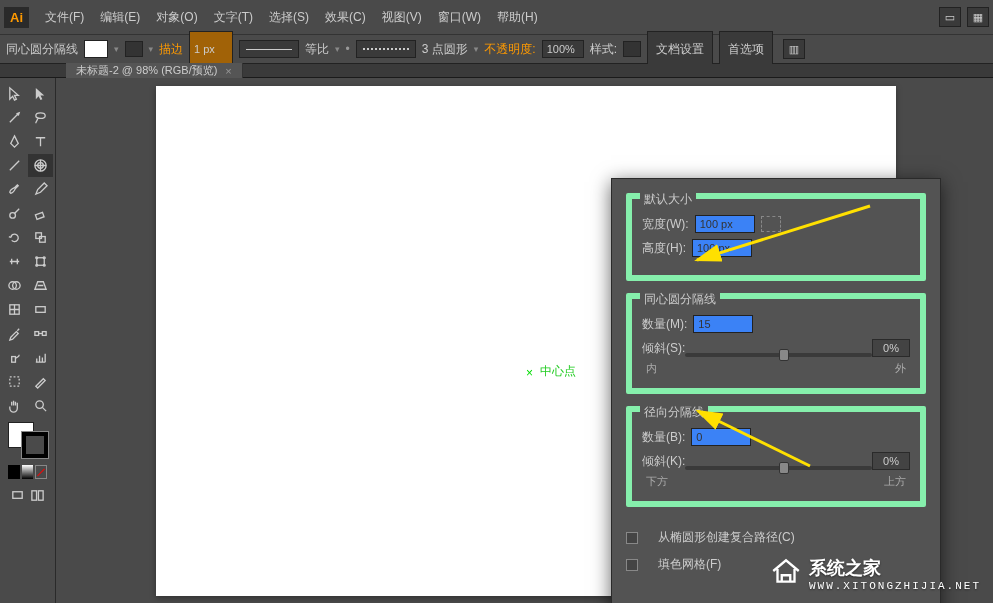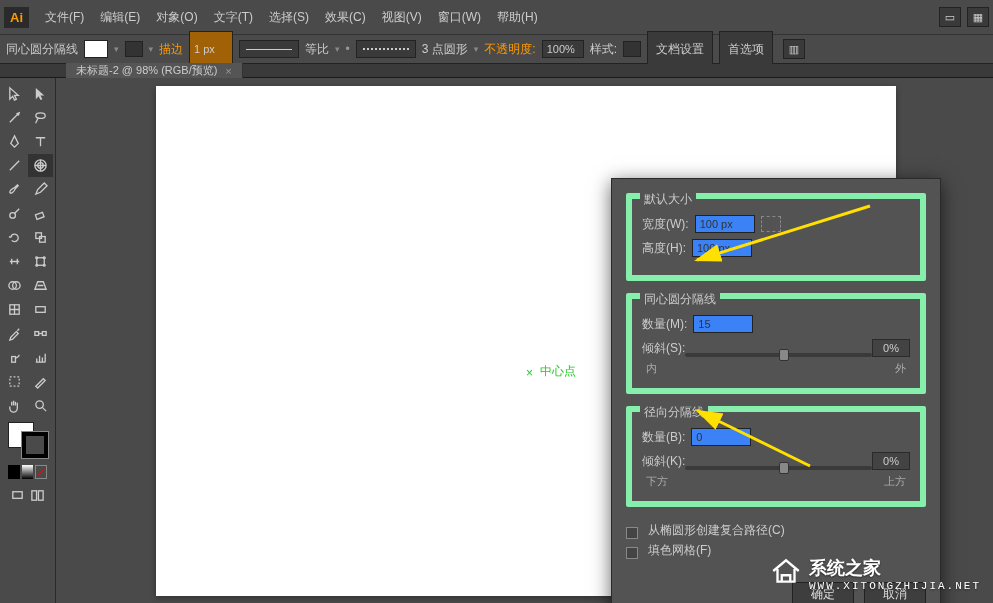--- a/index.html
+++ b/index.html
@@ -64,21 +64,21 @@
   .group { border: 6px solid #86efac; border-radius: 2px; padding: 10px 10px 12px; position: relative; }
   .group-title { position: absolute; top: -8px; left: 8px; background: #535353; padding: 0 4px; font-size: 12px; color: #ccc; }
   .row { display: flex; align-items: center; gap: 6px; margin: 6px 0; }
   .dlg-input { background: #3b82f6; border: 1px solid #222; color: #333; width: 60px; height: 18px; padding: 0 4px; font-size: 11px; }
   .reset-icon { width: 20px; height: 16px; border: 1px dashed #888; }
   .slider-row { display: flex; align-items: flex-end; margin: 4px 0; }
   .slider { flex: 1; height: 4px; background: #3a3a3a; position: relative; border-radius: 2px; }
   .slider .thumb { position: absolute; top: -4px; left: 50%; width: 10px; height: 12px; background: #888; border: 1px solid #333; border-radius: 2px; }
   .slider-val { width: 38px; text-align: center; background: #434343; border: 1px solid #2a2a2a; height: 18px; line-height: 16px; font-size: 11px; }
   .slider-labels { display: flex; justify-content: space-between; font-size: 11px; color: #aaa; padding: 0 4px; }
-  .cb-row { display: flex; align-items: flex-end; gap: 10px; margin: 3px 0; }
+  .cb-row { display: flex; align-items: center; gap: 20px; margin: 10px 0; }
   .cb { width: 12px; height: 12px; border: 1px solid #888; background: #444; }
   .dlg-actions { display: flex; justify-content: flex-end; gap: 10px; padding-top: 8px; }
   .dlg-btn { background: #3e3e3e; border: 1px solid #222; color: #ddd; padding: 3px 18px; font-size: 12px; }
   
   
   .arrow-svg { position: absolute; pointer-events: none; }
   
   
   .watermark { position: absolute; right: 12px; bottom: 10px; color: #fff; font-size: 18px; font-weight: bold; display: flex; align-items: center; gap: 6px; text-shadow: 0 1px 2px rgba(0,0,0,.5);}
   .wm-url { font-size: 11px; letter-spacing: 2px; display: block; font-weight: normal; font-family: Liberation Mono, monospace; }

